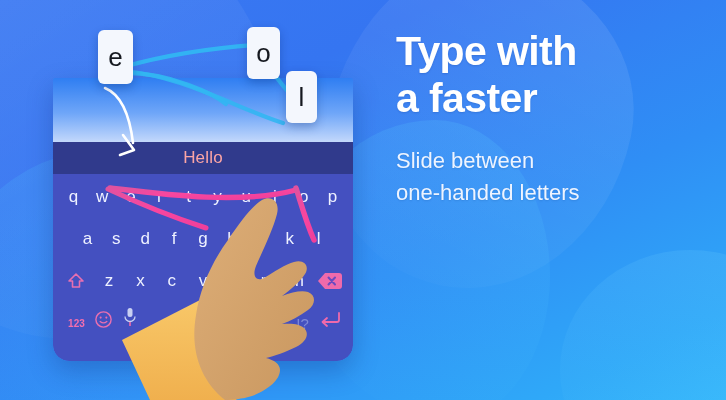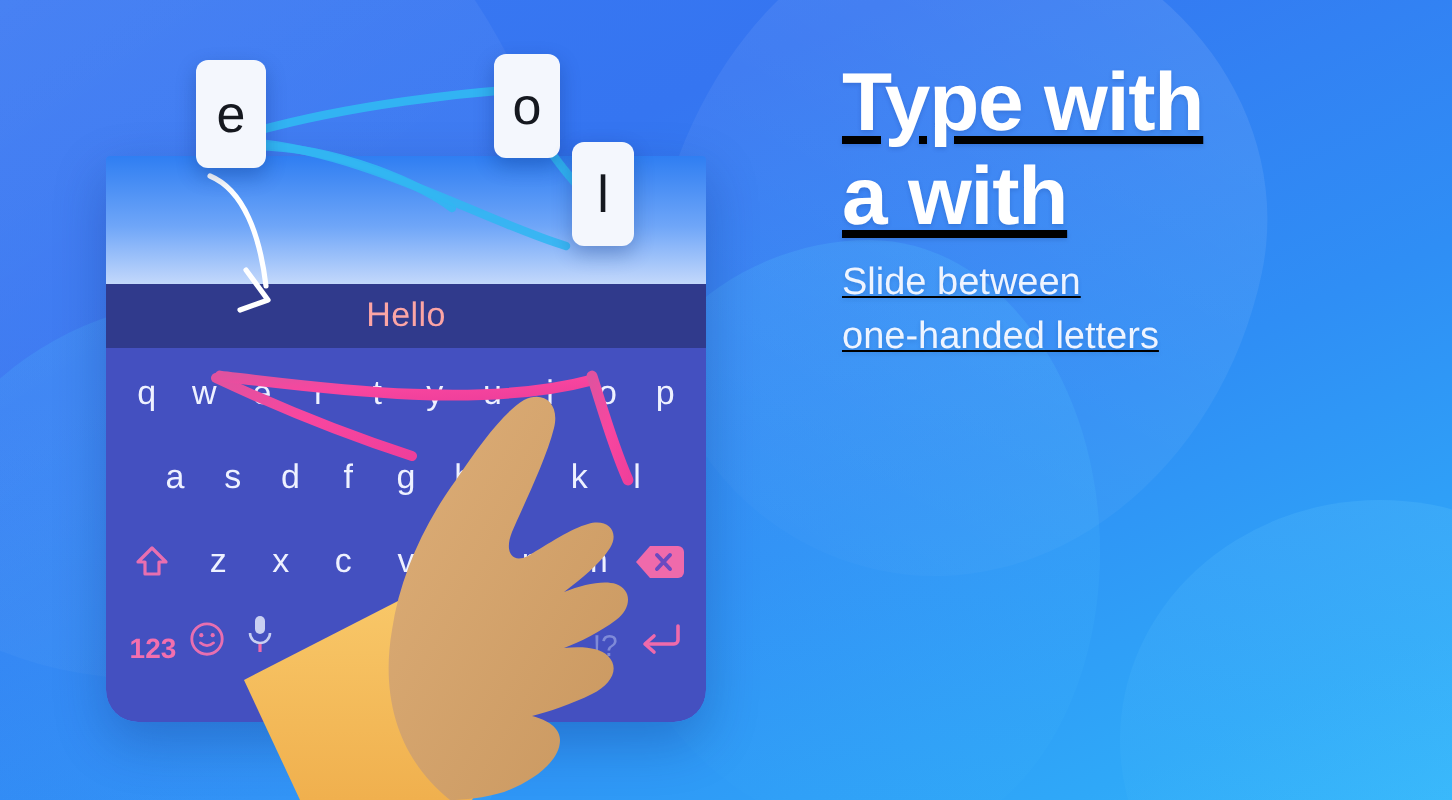--- a/index.html
+++ b/index.html
@@ -38,33 +38,33 @@
     background:linear-gradient(190deg,rgba(90,205,255,.20),rgba(90,205,255,.0));
     border-radius:54% 46% 40% 60% / 46% 52% 48% 54%;
   }
   .blob-e {
     left:560px; top:250px; width:260px; height:240px;
     background:linear-gradient(200deg,rgba(120,215,255,.18),rgba(120,215,255,0));
     border-radius:50%;
   }
 
   
-  .copy { position:absolute; left:421px; top:28px; width:290px;text-decoration:underline; }
+  .copy { position:absolute; left:396px; top:28px; width:290px; }
   .headline {
     color:#ffffff;
     font-size:41px;
     line-height:1.14;
     font-weight:700;
     letter-spacing:-0.6px;
     text-shadow:0 1px 2px rgba(10,40,110,.18);
   }
   .subcopy {
-    margin-top:8px;
+    margin-top:24px;
     color:#eef4ff;
-    font-size:19px;
+    font-size:22px;
     line-height:1.42;
     font-weight:400;
     text-shadow:0 1px 2px rgba(10,40,110,.15);
   }
 
   
   .phone {
     position:absolute; left:53px; top:78px;
     width:300px; height:283px;
     border-radius:2px 2px 16px 16px;
@@ -99,21 +99,21 @@
   .key {
     flex:1;
     text-align:center;
     color:#eef1ff;
     font-size:17px;
     font-weight:400;
     line-height:34px;
     user-select:none;
   }
   .key.small { font-size:15px; }
-  .k-accent { color:#f36fae; font-weight:700; font-size:14px; }
+  .k-accent { color:#f36fae; font-weight:700; font-size:10px; }
   .k-dim { color:#7f8ad8; font-size:14px; }
   .shift-cell, .bksp-cell { flex:1.1; display:flex; align-items:center; justify-content:center; }
 
   
   svg.overlay { position:absolute; left:0; top:0; width:726px; height:400px; pointer-events:none; }
 
   
   .chip {
     position:absolute;
     background:#f4f7fd;
@@ -292,21 +292,21 @@
   <div class="chip chip-o">
     <span>o</span>
   </div>
   <div class="chip chip-l">
     <span>l</span>
   </div>
 
   <div class="copy">
     <div class="headline">
       <div>Type with</div>
-      <div>a with</div>
+      <div>a faster</div>
     </div>
     <div class="subcopy">
       <div>Slide between</div>
       <div>one-handed letters</div>
     </div>
   </div>
 
 </div>
 
 </body></html>

